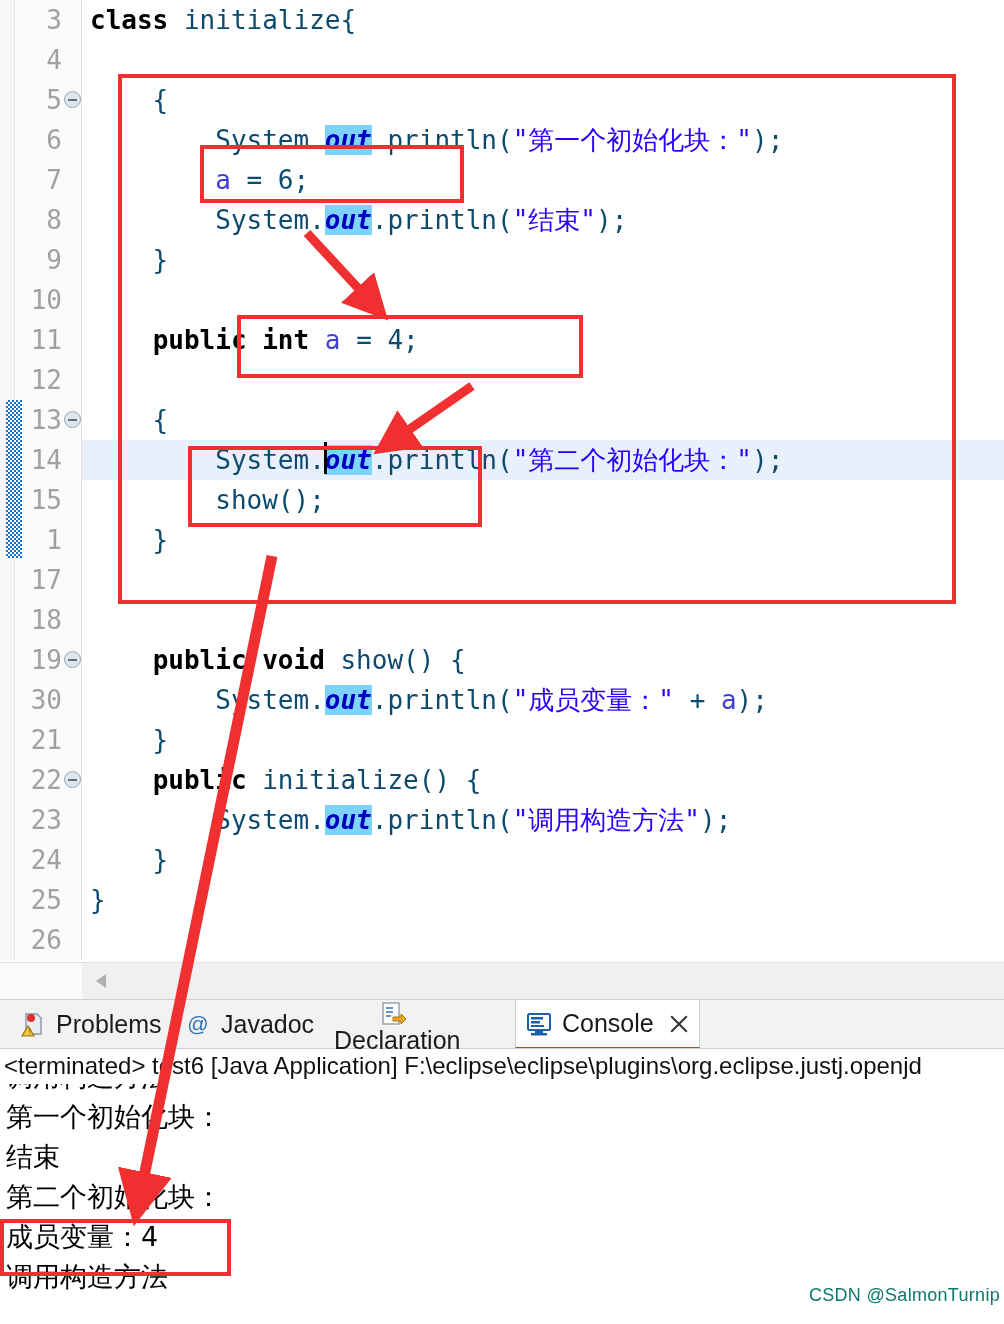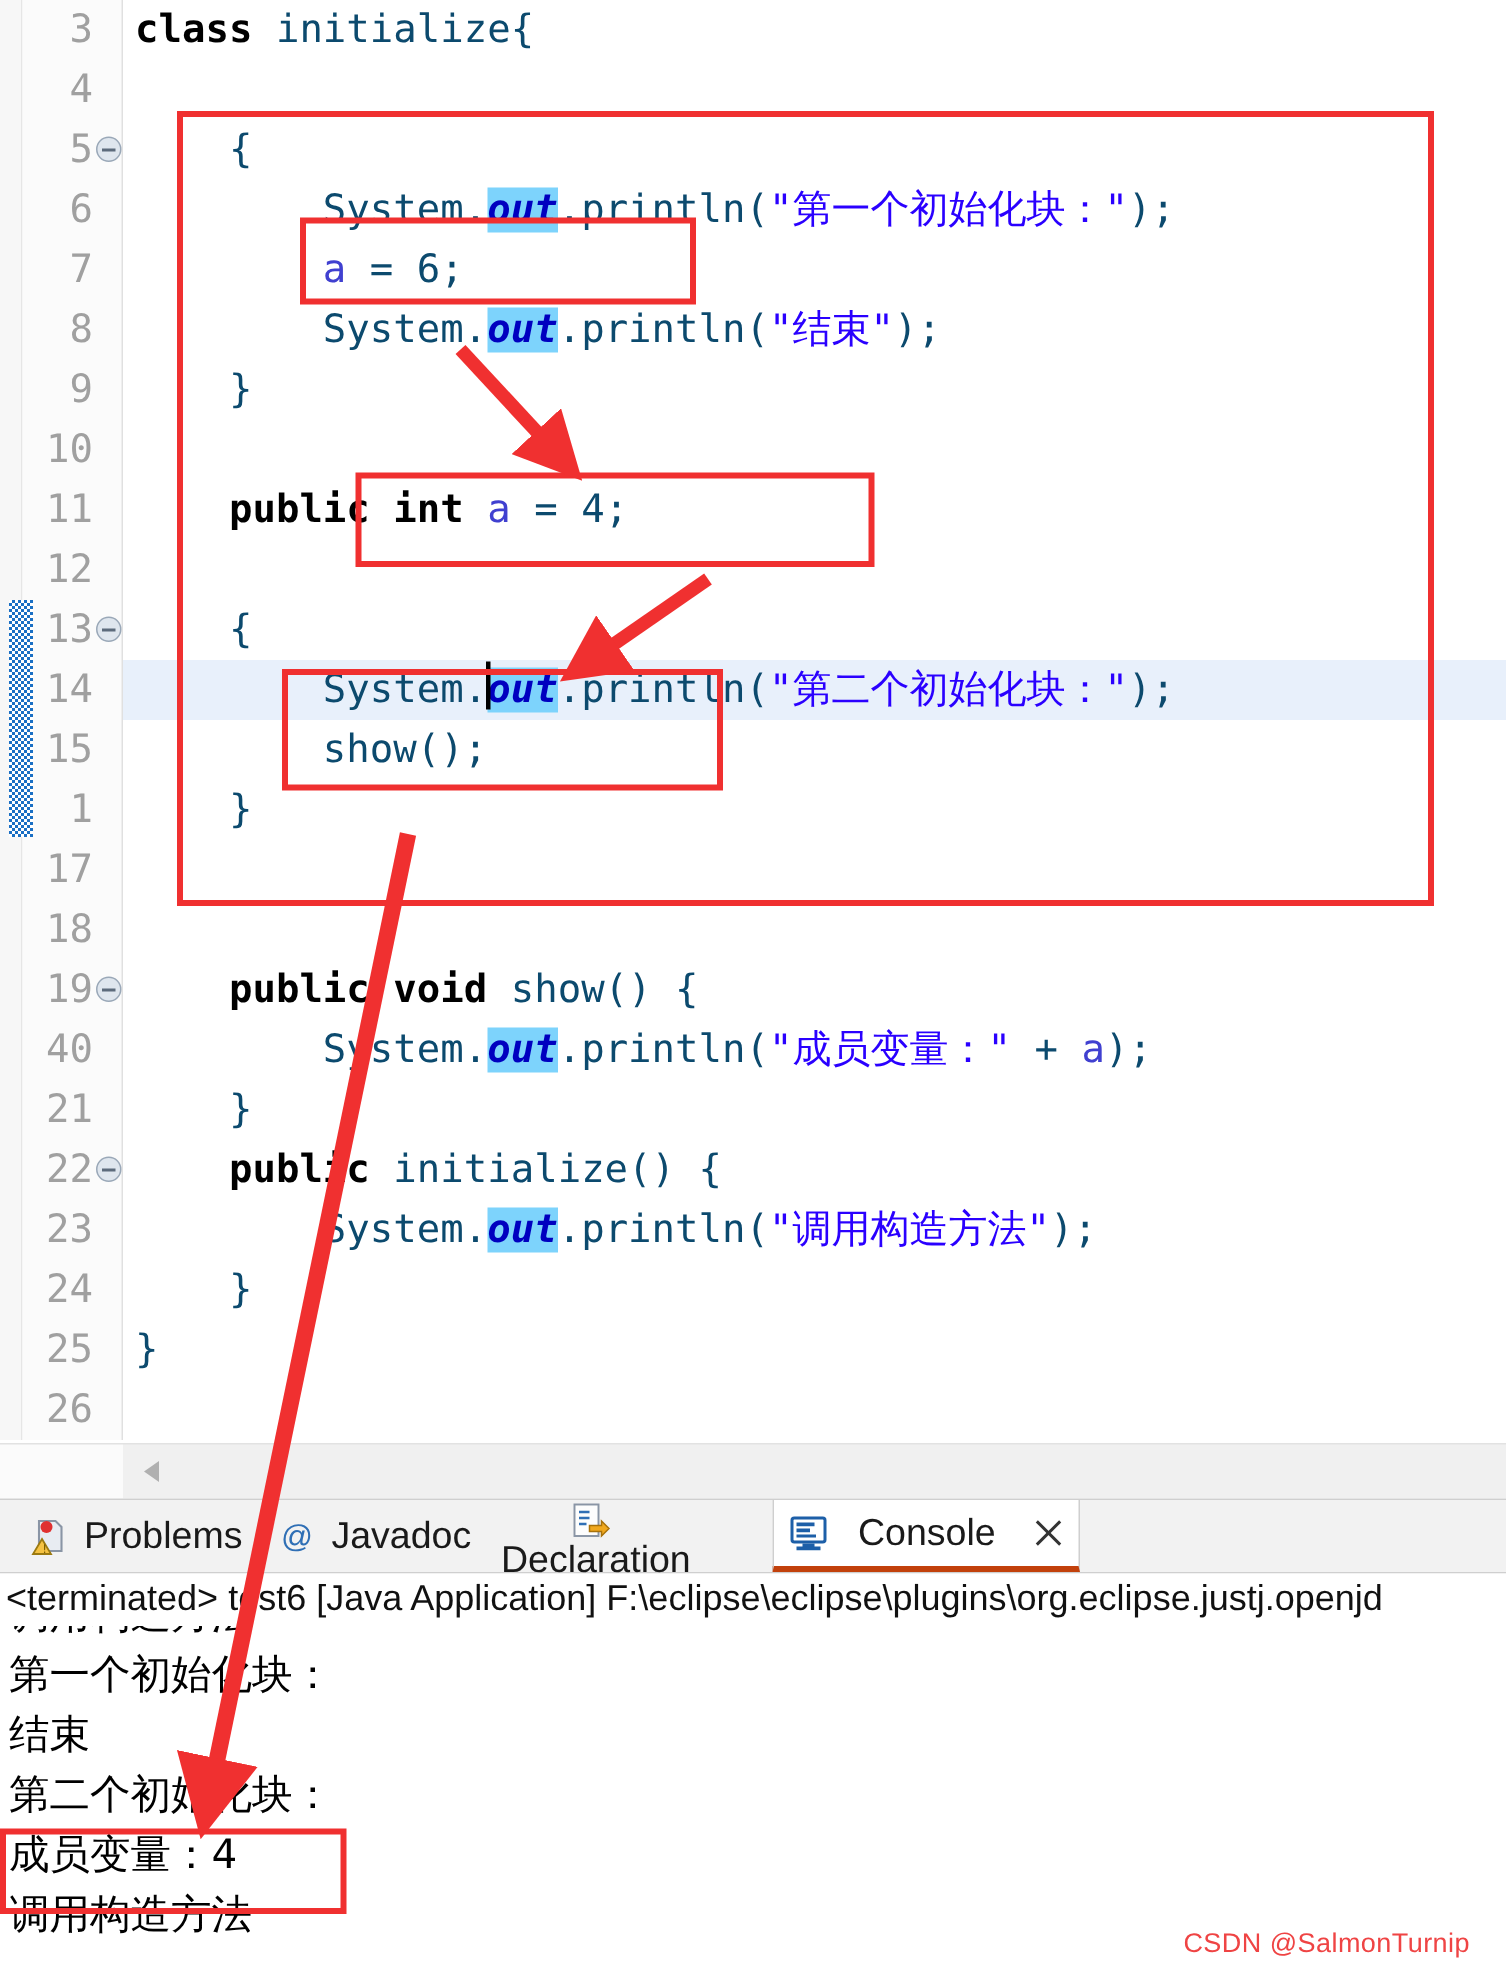--- a/index.html
+++ b/index.html
@@ -150,23 +150,22 @@
     height: 48px;
     display: flex; align-items: center;
     font-size: 25px;
     color: #1a1a1a;
     white-space: nowrap;
   }
   .tab.active {
     background: #ffffff;
     border-left: 1px solid #cfcfcf;
     border-right: 1px solid #cfcfcf;
-    border-bottom: 4px solid #c2410c;
+    border-bottom: 1px solid #c2410c;
     box-sizing: border-box;
-    gap: 10px;
   }
   .tab .ticon {
     width: 28px; height: 28px;
     margin-right: 9px;
     position: relative;
     flex: none;
   }
   .tab .tlabel { line-height: 1; }
   .tab-close {
     margin-left: 14px;
@@ -224,23 +223,23 @@
     pointer-events: none;
   }
   .anno-svg {
     position: absolute; left: 0; top: 0;
     width: 1004px; height: 1324px;
     pointer-events: none;
   }
 
   #watermark {
     position: absolute;
-    right: 24px; bottom: 18px;
+    right: 4px; bottom: 18px;
     font-size: 18px;
-    color: #ef4444;
+    color: #0f766e;
     letter-spacing: .3px;
   }
 </style>
 </head>
 <body>
 
 <div id="editor">
   <div class="gutter-bg"></div>
   <div class="gutter-num-bg"></div>
   <div class="gutter-sep"></div>
@@ -256,21 +255,21 @@
       <div class="row"><div class="lineno">10</div><div class="code"></div></div>
       <div class="row"><div class="lineno">11</div><div class="code"><span class="plain">    </span><span class="kw">public int</span><span class="plain"> </span><span class="var">a</span><span class="plain"> = 4;</span></div></div>
       <div class="row"><div class="lineno">12</div><div class="code"></div></div>
       <div class="row"><div class="lineno">13</div><div class="fold"></div><div class="code"><span class="plain">    {</span></div></div>
       <div class="row hl"><div class="rowbg"></div><div class="lineno">14</div><div class="code"><span class="plain">        System.</span><span class="caret"></span><span class="fld">out</span><span class="plain">.println(</span><span class="str">"第二个初始化块："</span><span class="plain">);</span></div></div>
       <div class="row"><div class="lineno">15</div><div class="code"><span class="plain">        show();</span></div></div>
       <div class="row"><div class="lineno">1</div><div class="code"><span class="plain">    }</span></div></div>
       <div class="row"><div class="lineno">17</div><div class="code"></div></div>
       <div class="row"><div class="lineno">18</div><div class="code"></div></div>
       <div class="row"><div class="lineno">19</div><div class="fold"></div><div class="code"><span class="plain">    </span><span class="kw">public void</span><span class="plain"> show() {</span></div></div>
-      <div class="row"><div class="lineno">40</div><div class="code"><span class="plain">        System.</span><span class="fld">out</span><span class="plain">.println(</span><span class="str">"成员变量："</span><span class="plain"> + </span><span class="var">a</span><span class="plain">);</span></div></div>
+      <div class="row"><div class="lineno">30</div><div class="code"><span class="plain">        System.</span><span class="fld">out</span><span class="plain">.println(</span><span class="str">"成员变量："</span><span class="plain"> + </span><span class="var">a</span><span class="plain">);</span></div></div>
       <div class="row"><div class="lineno">21</div><div class="code"><span class="plain">    }</span></div></div>
       <div class="row"><div class="lineno">22</div><div class="fold"></div><div class="code"><span class="plain">    </span><span class="kw">public</span><span class="plain"> initialize() {</span></div></div>
       <div class="row"><div class="lineno">23</div><div class="code"><span class="plain">        System.</span><span class="fld">out</span><span class="plain">.println(</span><span class="str">"调用构造方法"</span><span class="plain">);</span></div></div>
       <div class="row"><div class="lineno">24</div><div class="code"><span class="plain">    }</span></div></div>
       <div class="row"><div class="lineno">25</div><div class="code"><span class="plain">}</span></div></div>
       <div class="row"><div class="lineno">26</div><div class="code"></div></div>
     </div>
 </div>
 <div id="editor-left-foot"></div>
 <div id="editor-hscroll">

